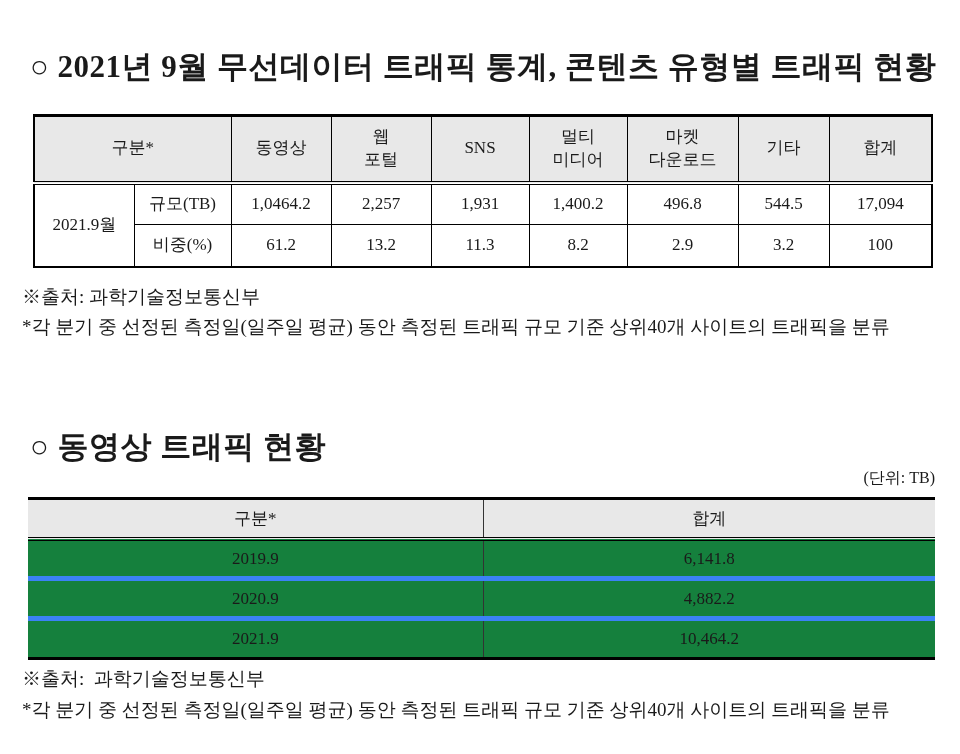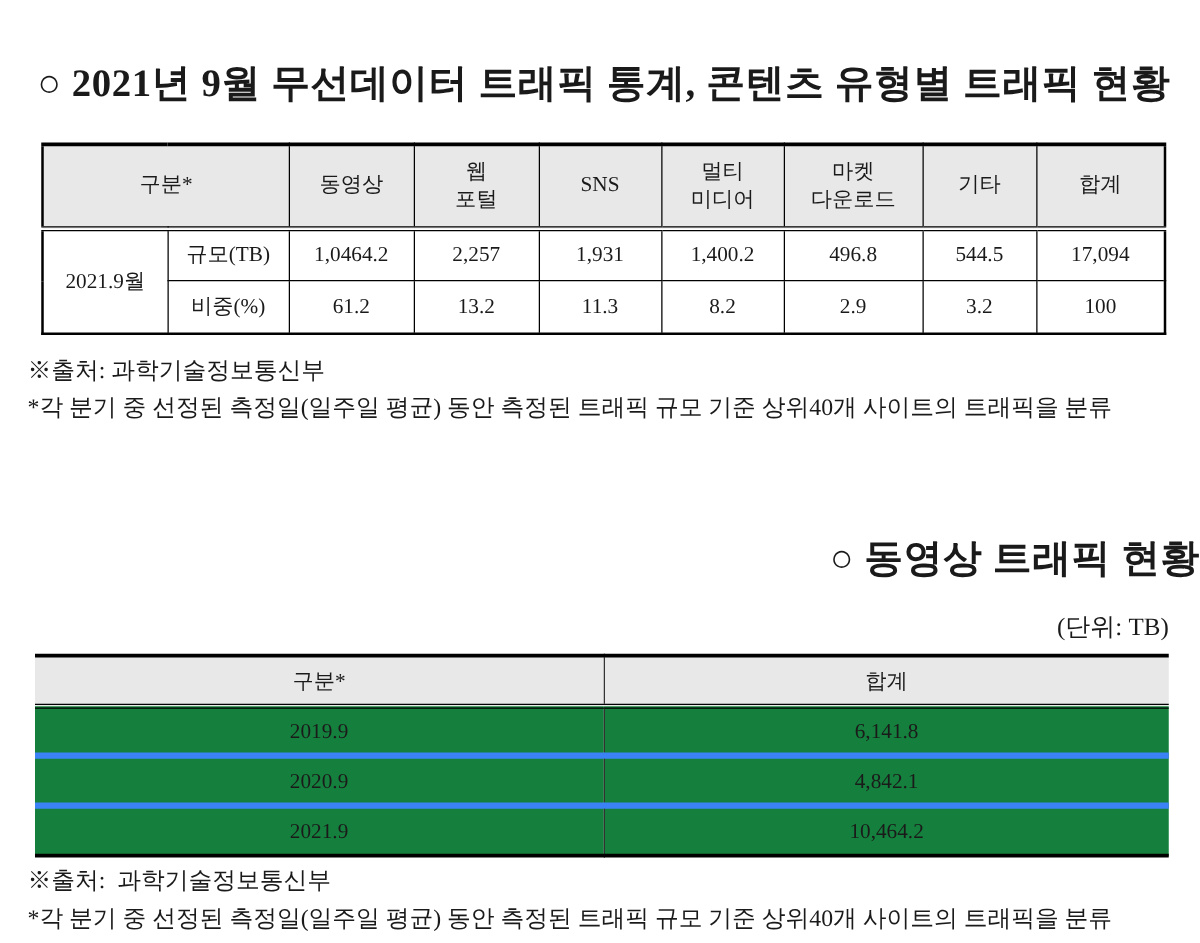--- a/index.html
+++ b/index.html
@@ -12,21 +12,21 @@
   .page { position: relative; width: 960px; height: 754px; overflow: hidden; }
 
   .section-title {
     font-size: 31px;
     font-weight: bold;
     letter-spacing: 0.5px;
     margin-left: 30px;
     white-space: nowrap;
   }
   .title-1 { padding-top: 46px; }
-  .title-2 { padding-top: 84px; text-align: right; }
+  .title-2 { padding-top: 84px; }
 
   
   table { border-collapse: collapse; table-layout: fixed; }
   .t1 {
     margin: 26px 0 0 33px;
     width: 898px;
     border: 2px solid #000;
     border-top: 3px solid #000;
   }
   .t1 th, .t1 td {
@@ -72,22 +72,21 @@
     margin-left: 22px;
     white-space: pre-wrap;
     line-height: 1.6;
   }
   .fn-block-1 { margin-top: 14px; }
   .fn-block-2 { margin-top: 4px; }
 
   .unit-label {
     width: 935px;
     text-align: right;
-    font-size: 20px;
-    margin-top: 20px;
+    font-size: 16px;
   }
 </style>
 </head>
 <body>
 
 <div class="page">
 
   <div class="section-title title-1">○ 2021년 9월 무선데이터 트래픽 통계, 콘텐츠 유형별 트래픽 현황</div>
 
   <table class="t1">
@@ -162,21 +161,21 @@
         <th>합계</th>
       </tr>
     </thead>
     <tbody>
       <tr>
         <td>2019.9</td>
         <td>6,141.8</td>
       </tr>
       <tr>
         <td>2020.9</td>
-        <td>4,842.1</td>
+        <td>4,882.2</td>
       </tr>
       <tr>
         <td>2021.9</td>
         <td>10,464.2</td>
       </tr>
     </tbody>
   </table>
 
   <div class="fn-block-2">
     <div class="footnote">※출처:  과학기술정보통신부</div>

